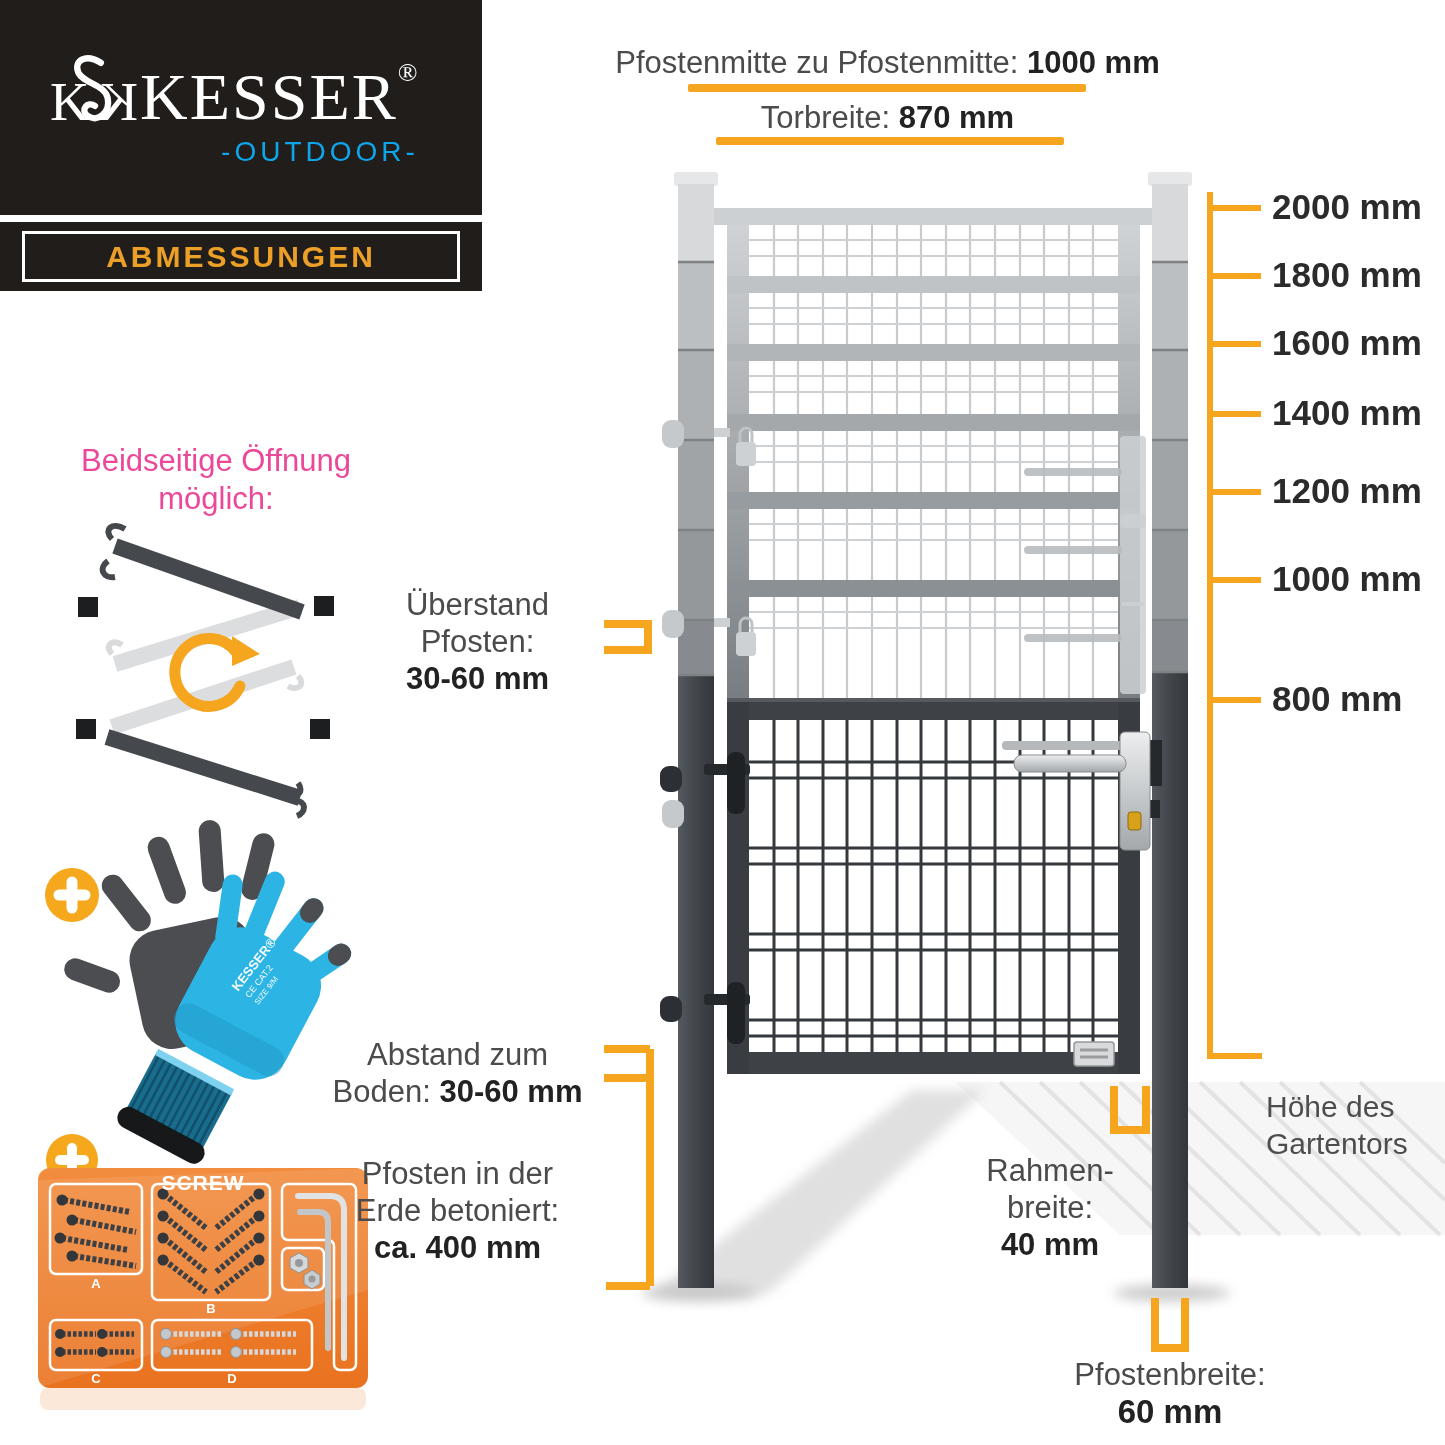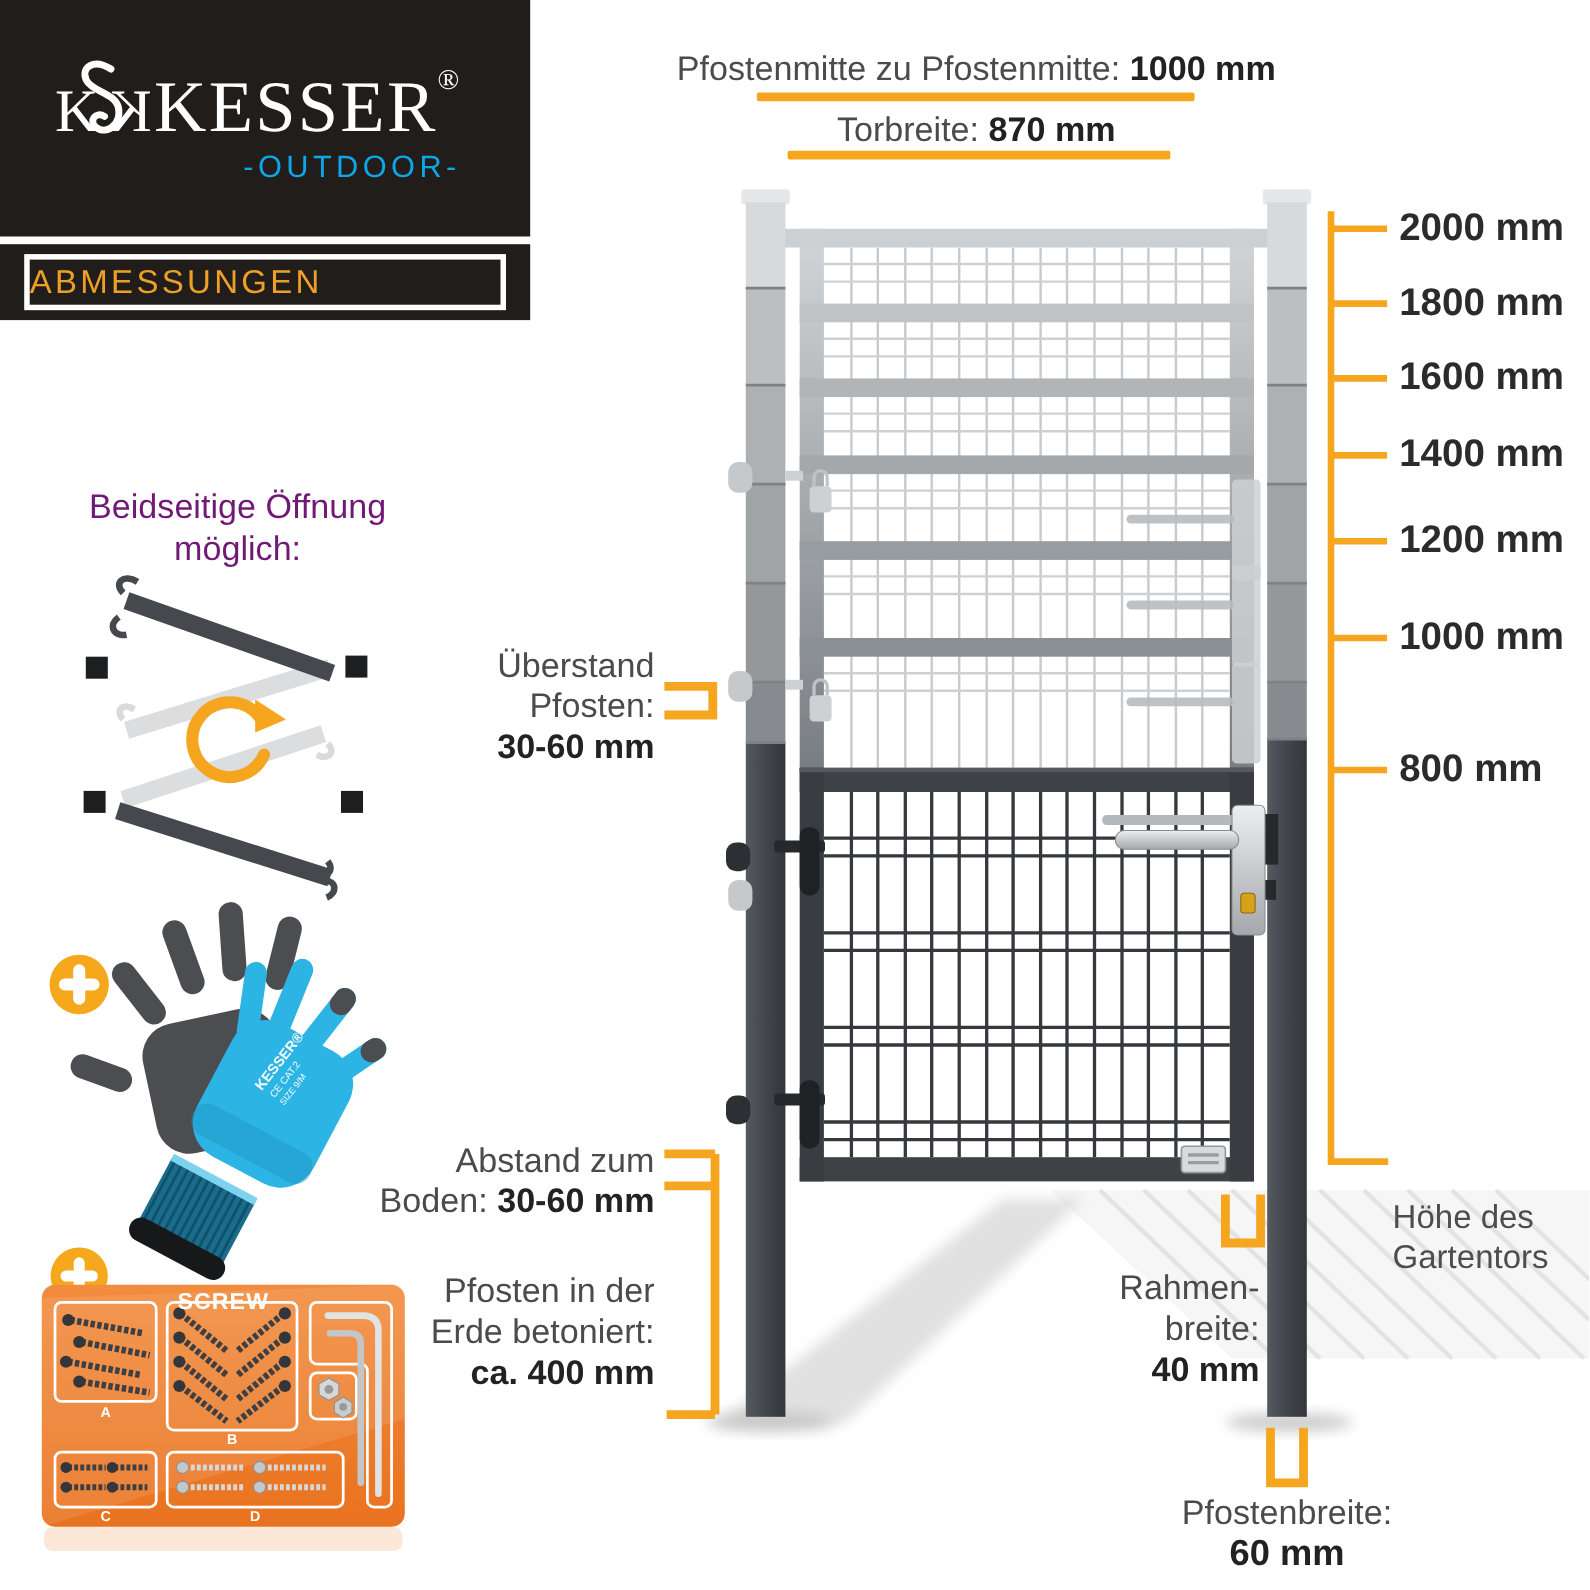--- a/index.html
+++ b/index.html
@@ -5,38 +5,38 @@
   html,body{margin:0;padding:0;background:#fff;}
   .canvas{position:relative;width:1445px;height:1445px;background:#fff;overflow:hidden;
           font-family:"Liberation Sans",sans-serif;color:#4b4b4b;}
   svg{display:block;}
   .abs{position:absolute;}
   
   .panel{position:absolute;left:0;width:482px;background:#201d1a;}
   .logo-panel{top:0;height:215px;}
   .banner-panel{top:222px;height:69px;}
   .banner-border{position:absolute;left:22px;right:22px;top:9px;bottom:9px;
-                 border:5px solid #ffffff;display:flex;align-items:center;justify-content:flex-start;}
+                 border:3px solid #ffffff;display:flex;align-items:center;justify-content:center;font-weight:bold;}
   .banner-text{color:#eda027;font-size:30px;letter-spacing:3px;}
   .dim-panel{top:297px;height:121px;}
   .brand-line{position:absolute;left:140px;top:58px;color:#fff;
               font-family:"Liberation Serif",serif;font-size:66px;letter-spacing:2px;white-space:nowrap;}
   .brand-reg{font-size:26px;vertical-align:38px;letter-spacing:0;}
   .outdoor{position:absolute;left:212px;top:136px;width:216px;text-align:center;
            color:#0ea5e9;font-size:28px;letter-spacing:4px;}
   .dim-label{position:absolute;left:126px;top:44px;color:#fff;font-size:31px;}
   
   .lbl{position:absolute;font-size:31px;line-height:37px;color:#4b4b4b;}
   .lbl b,.bold-val{font-weight:bold;color:#222;}
   .center{text-align:center;}
-  .right{text-align:right;}
+  .right{text-align:center;}
   .scale-lbl{position:absolute;left:1272px;width:172px;font-size:35px;font-weight:bold;
              color:#2b2b2b;white-space:nowrap;}
   .opening-title{position:absolute;left:38px;top:442px;width:356px;text-align:center;
-                 font-size:31px;line-height:38px;color:#701a75;white-space:pre-line;}
+                 font-size:31px;line-height:38px;color:#ec4899;white-space:pre-line;}
   .hoehe{position:absolute;left:1266px;top:1088px;width:180px;font-size:30px;line-height:37px;
          color:#4d4d4d;white-space:pre-line;}
 </style>
 </head>
 <body>
 
 <div class="canvas">
 
   <svg class="abs" style="left:0;top:0;" width="1445" height="1445" viewBox="0 0 1445 1445">
     <defs>

